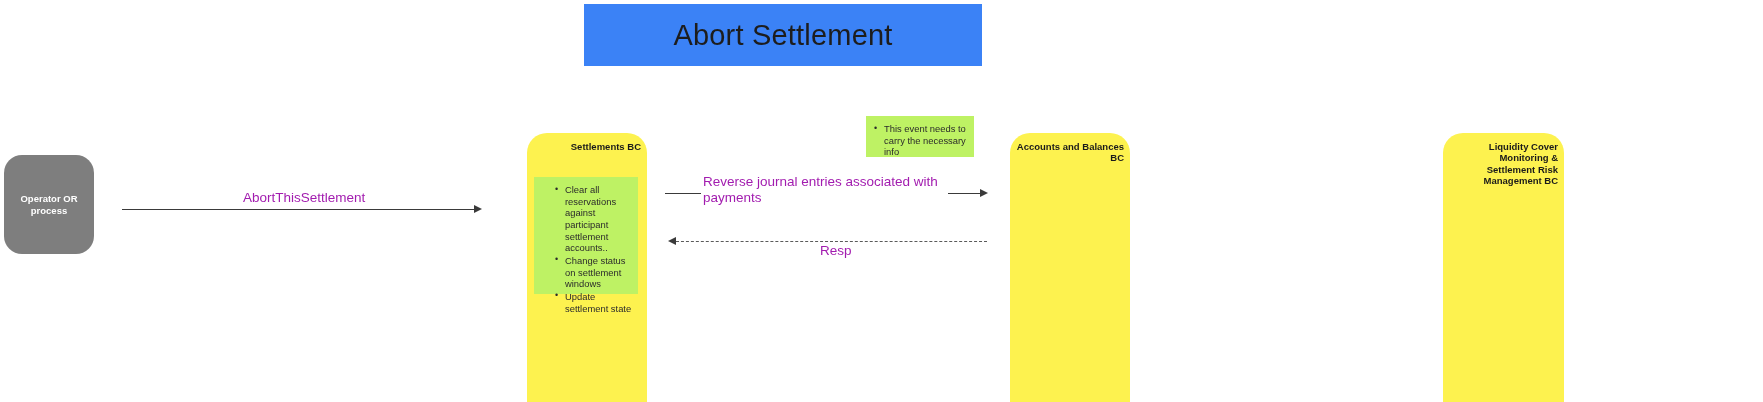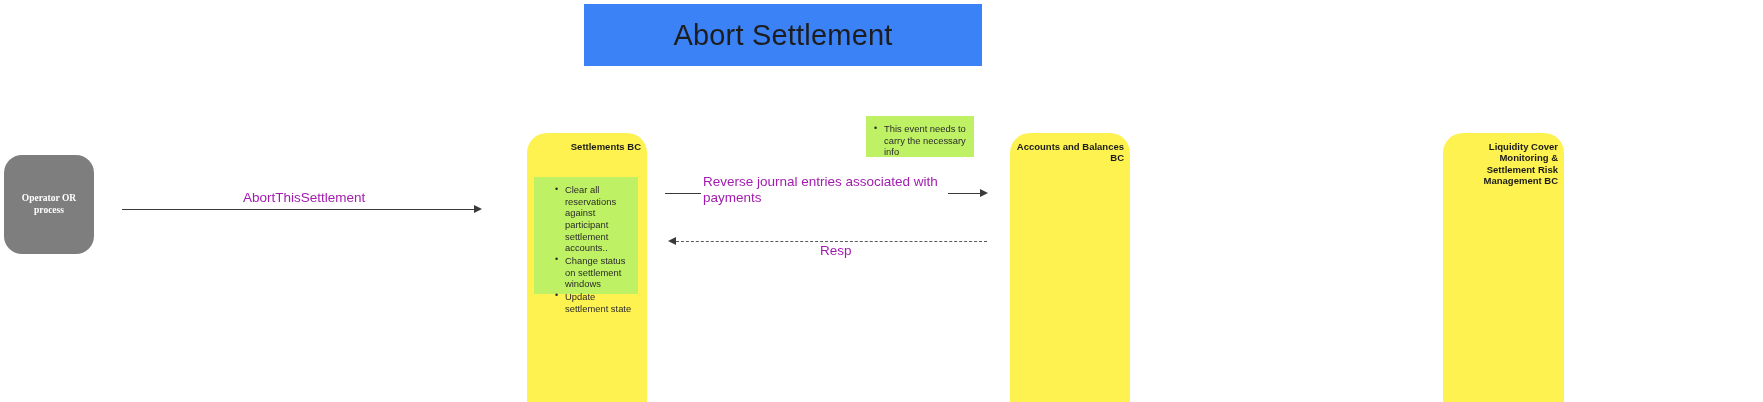--- a/index.html
+++ b/index.html
@@ -53,21 +53,20 @@
     background: #7e7e7e;
     border-radius: 18px;
   }
   #actor-operator .actor-label {
     color: #ffffff;
     font-size: 9.5px;
     font-weight: 700;
     text-align: center;
     line-height: 1.25;
     padding: 0 5px;
-    font-family: Liberation Serif, serif;
   }
 
   
   .lane {
     position: absolute;
     box-sizing: border-box;
     background: #fdf24f;
     border-radius: 20px 20px 0 0;
   }
   .lane .lane-title {

